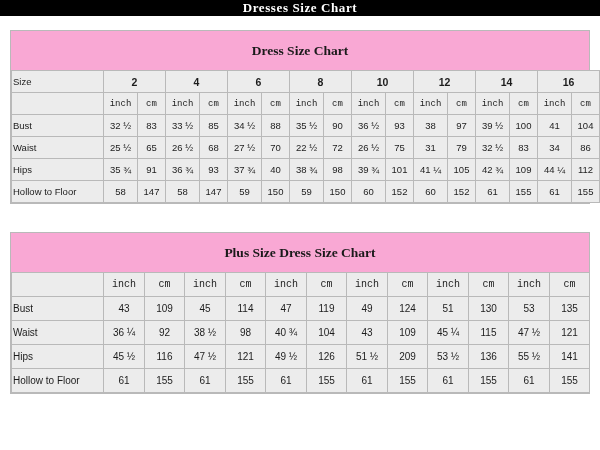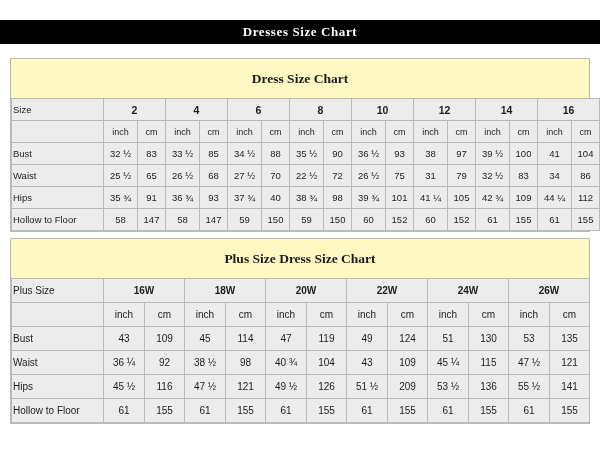--- a/index.html
+++ b/index.html
@@ -10,39 +10,38 @@
     width: 600px;
     height: 450px;
     background: #ffffff;
     font-family: "Liberation Serif", serif;
     color: #1a1a1a;
     overflow: hidden;
   }
   .page-header {
     background: #000000;
     color: #ffffff;
-    height: 24px;
+    height: 16px;
     display: flex;
     align-items: center;
     justify-content: center;
-    margin-top: 20px;
   }
   .page-header .title {
     font-family: "Liberation Serif", serif;
     font-weight: bold;
     font-size: 13px;
     letter-spacing: 0.6px;
   }
   .content {
     padding: 14px 10px 0 10px;
   }
   .chart-block {
     border: 1px solid #b9b9b9;
-    background: #fef9c3;
-    margin-bottom: 6px;
+    background: #f9a8d4;
+    margin-bottom: 28px;
   }
   .chart-title {
     text-align: center;
     font-weight: bold;
     font-size: 13.5px;
     padding: 12px 0 11px 0;
     font-family: "Liberation Serif", serif;
   }
   table {
     border-collapse: collapse;
@@ -69,20 +68,21 @@
   .sizehdr {
     font-size: 10.5px;
     font-weight: bold;
   }
   .sizehdr-plus {
     font-size: 11px;
     font-weight: bold;
   }
   .unit {
     font-size: 9px;
+    font-family: Liberation Mono, monospace;
   }
   table.plus td {
     height: 23px;
     font-size: 10px;
   }
 </style>
 </head>
 <body>
 
 <div class="page-header">
@@ -237,29 +237,20 @@
           <col style="width:40px">
         <col style="width:41px">
           <col style="width:40px">
         <col style="width:41px">
           <col style="width:40px">
         <col style="width:41px">
           <col style="width:40px">
       </colgroup>
       <tbody>
         <tr>
-          <td class="rowlabel">Plus Size</td>
-          <td class="sizehdr-plus" colspan="2">16W</td>
-          <td class="sizehdr-plus" colspan="2">18W</td>
-          <td class="sizehdr-plus" colspan="2">20W</td>
-          <td class="sizehdr-plus" colspan="2">22W</td>
-          <td class="sizehdr-plus" colspan="2">24W</td>
-          <td class="sizehdr-plus" colspan="2">26W</td>
-        </tr>
-        <tr>
           <td class="rowlabel"></td>
           <td class="unit">inch</td>
           <td class="unit">cm</td>
           <td class="unit">inch</td>
           <td class="unit">cm</td>
           <td class="unit">inch</td>
           <td class="unit">cm</td>
           <td class="unit">inch</td>
           <td class="unit">cm</td>
           <td class="unit">inch</td>

